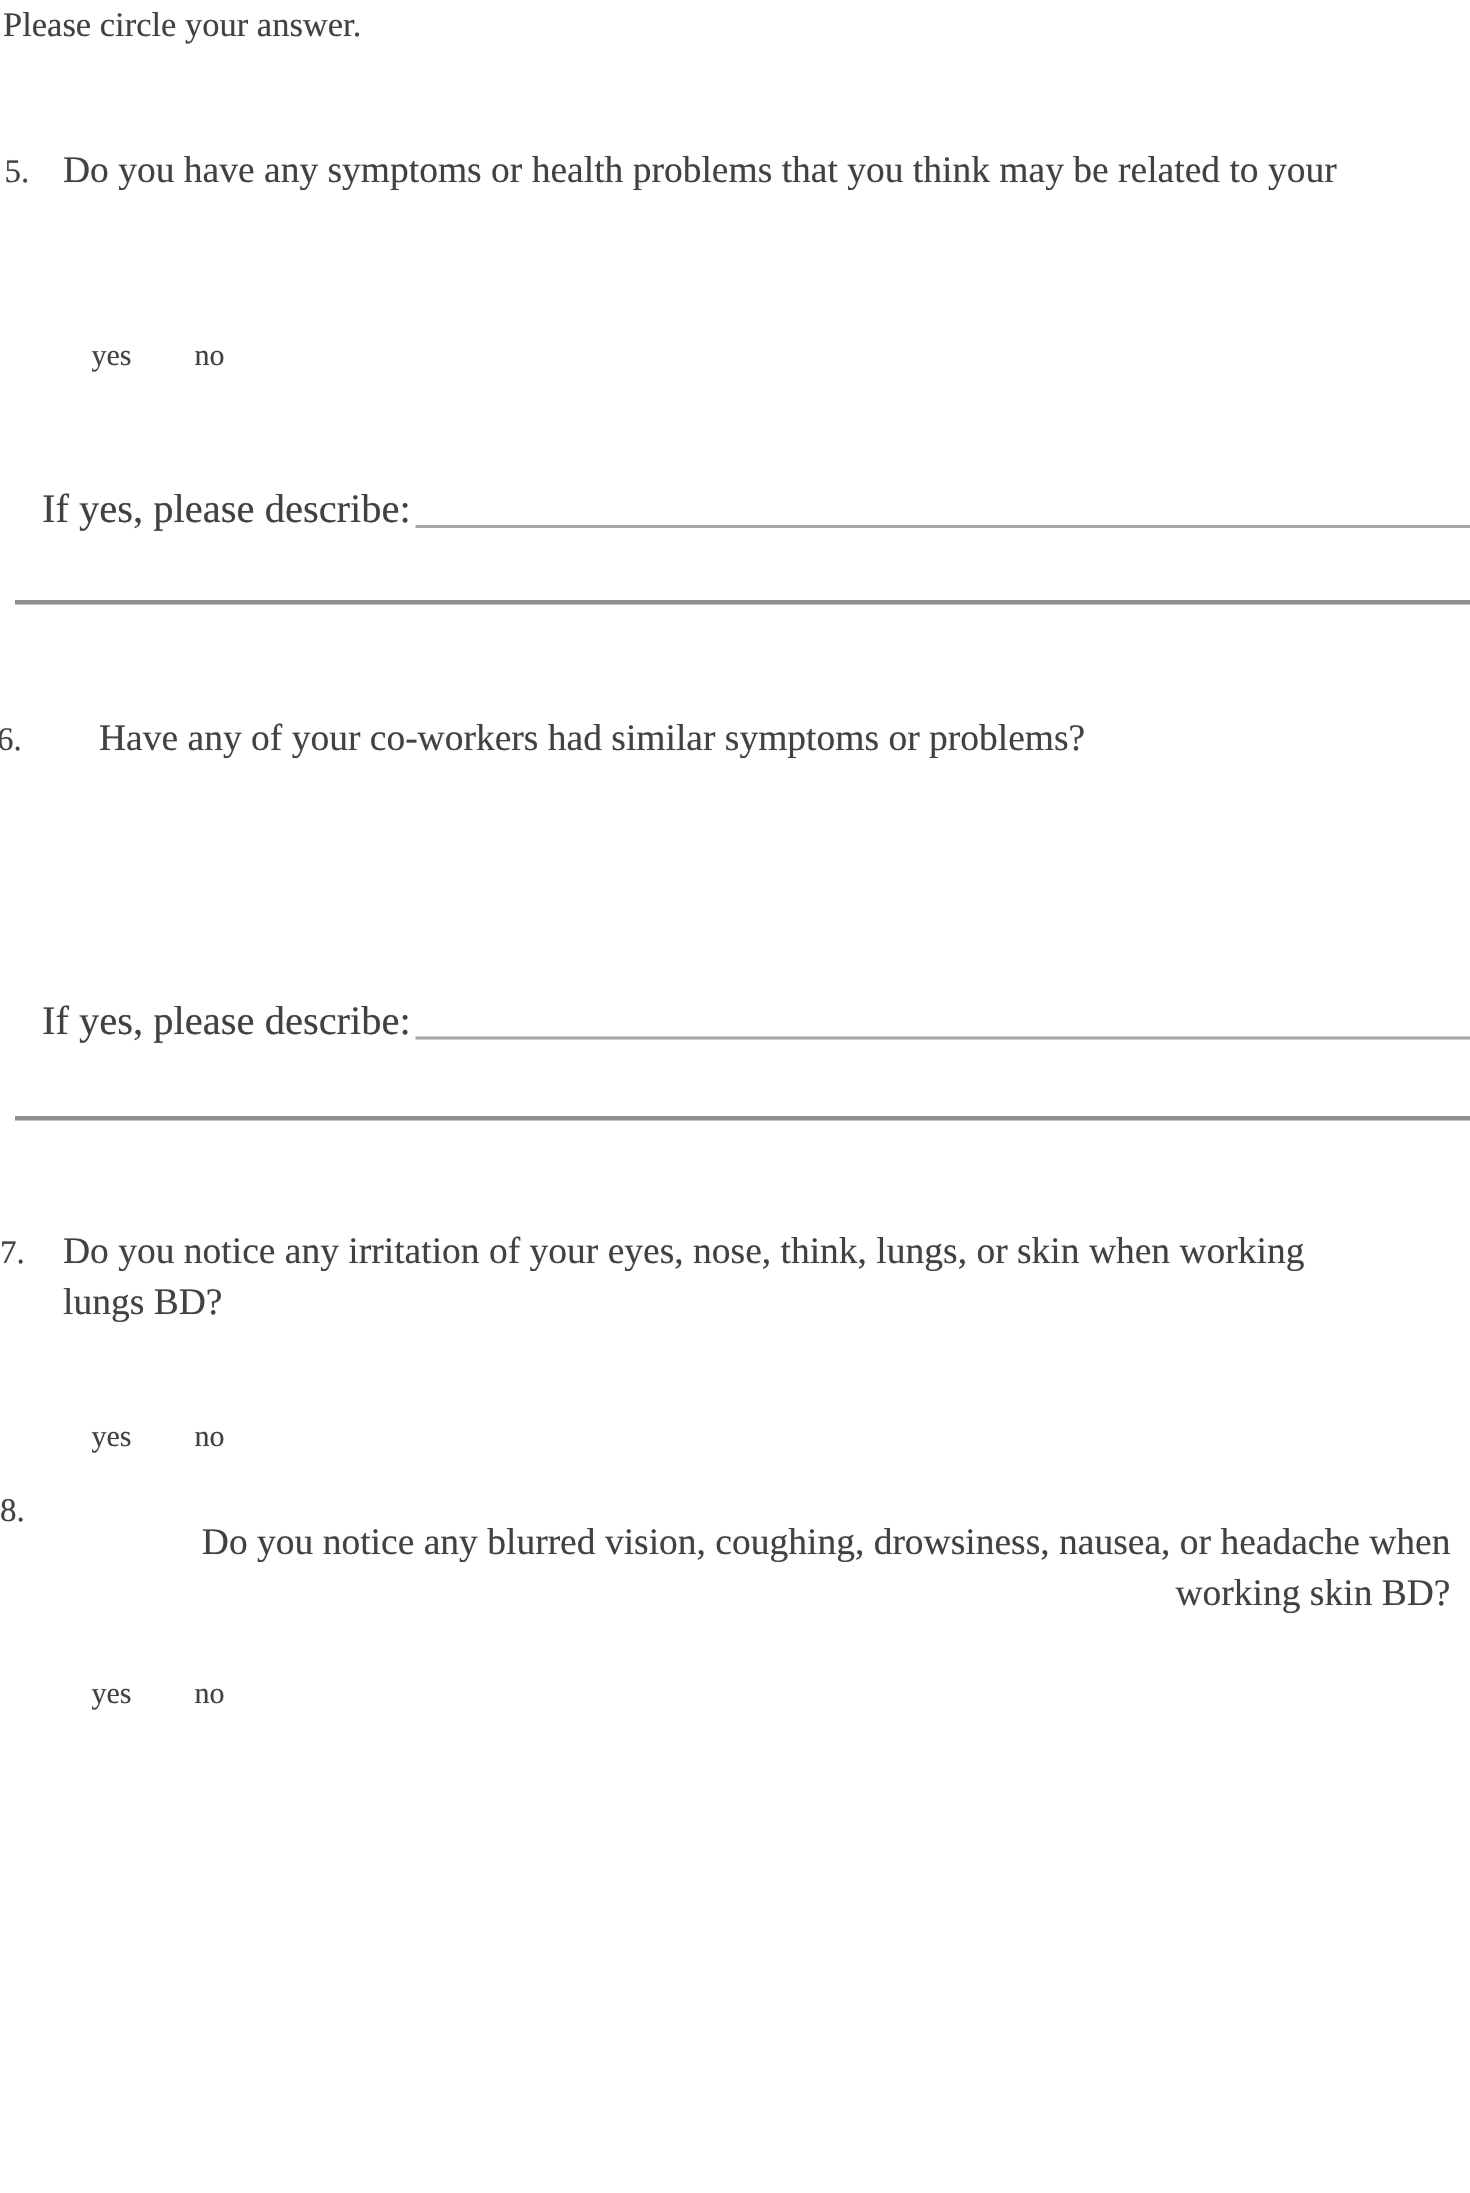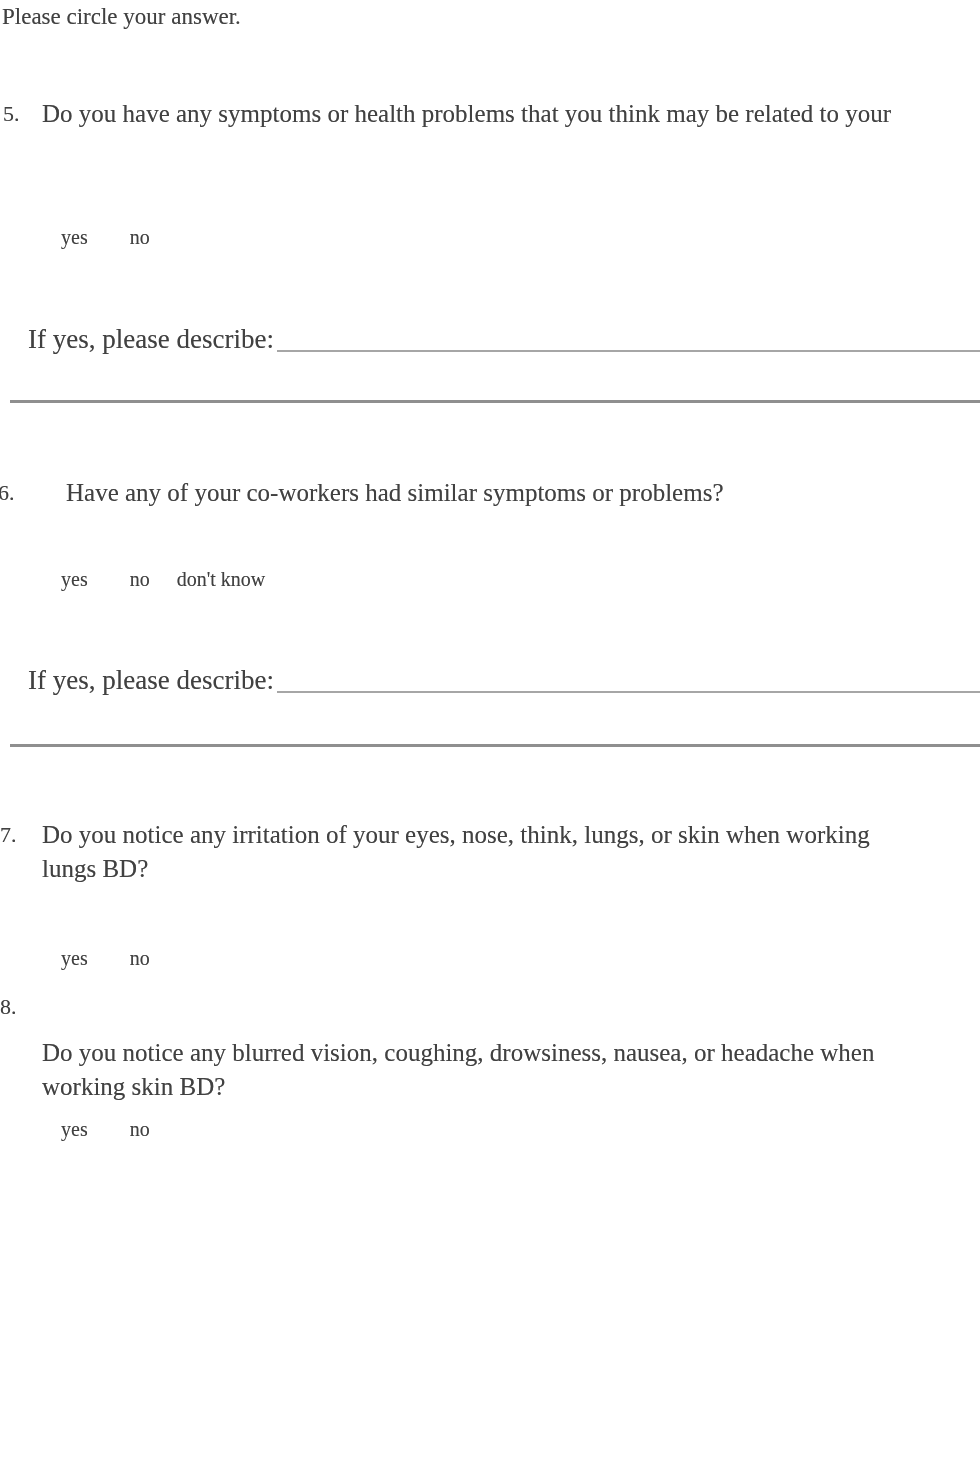--- a/index.html
+++ b/index.html
@@ -76,38 +76,35 @@
     <span class="opt">yes</span><span class="opt">no</span>
   </div>
   <div class="abs followup" style="top:322px;">If yes, please describe:</div>
   <div class="abs uline" style="top:350px;"></div>
   <div class="abs rule" style="top:400px;"></div>
 
   <div class="abs qnum" style="left:-2px; top:476px;">6.</div>
   <div class="abs qtext" style="top:476px;margin-left:24px;">
     <div>Have any of your co-workers had similar symptoms or problems?</div>
   </div>
-  <div class="abs opts" style="top:562px;">
-    <span class="opt">yes</span><span class="opt">no</span><span class="opt tight">don't know</span>
-  </div>
   <div class="abs followup" style="top:663px;">If yes, please describe:</div>
   <div class="abs uline" style="top:691px;"></div>
   <div class="abs rule" style="top:744px;"></div>
 
   <div class="abs qnum" style="left:0px; top:818px;">7.</div>
   <div class="abs qtext" style="top:818px;">
     <div>Do you notice any irritation of your eyes, nose, think, lungs, or skin when working</div>
     <div>lungs BD?</div>
   </div>
   <div class="abs opts" style="top:941px;">
     <span class="opt">yes</span><span class="opt">no</span>
   </div>
 
   <div class="abs qnum" style="left:0px; top:990px;">8.</div>
-  <div class="abs qtext" style="top:1036px;">
+  <div class="abs qtext" style="top:1012px;text-align:right;">
     <div>Do you notice any blurred vision, coughing, drowsiness, nausea, or headache when</div>
     <div>working skin BD?</div>
   </div>
   <div class="abs opts" style="top:1112px;">
     <span class="opt">yes</span><span class="opt">no</span>
   </div>
 
 </div>
 
 </body></html>

